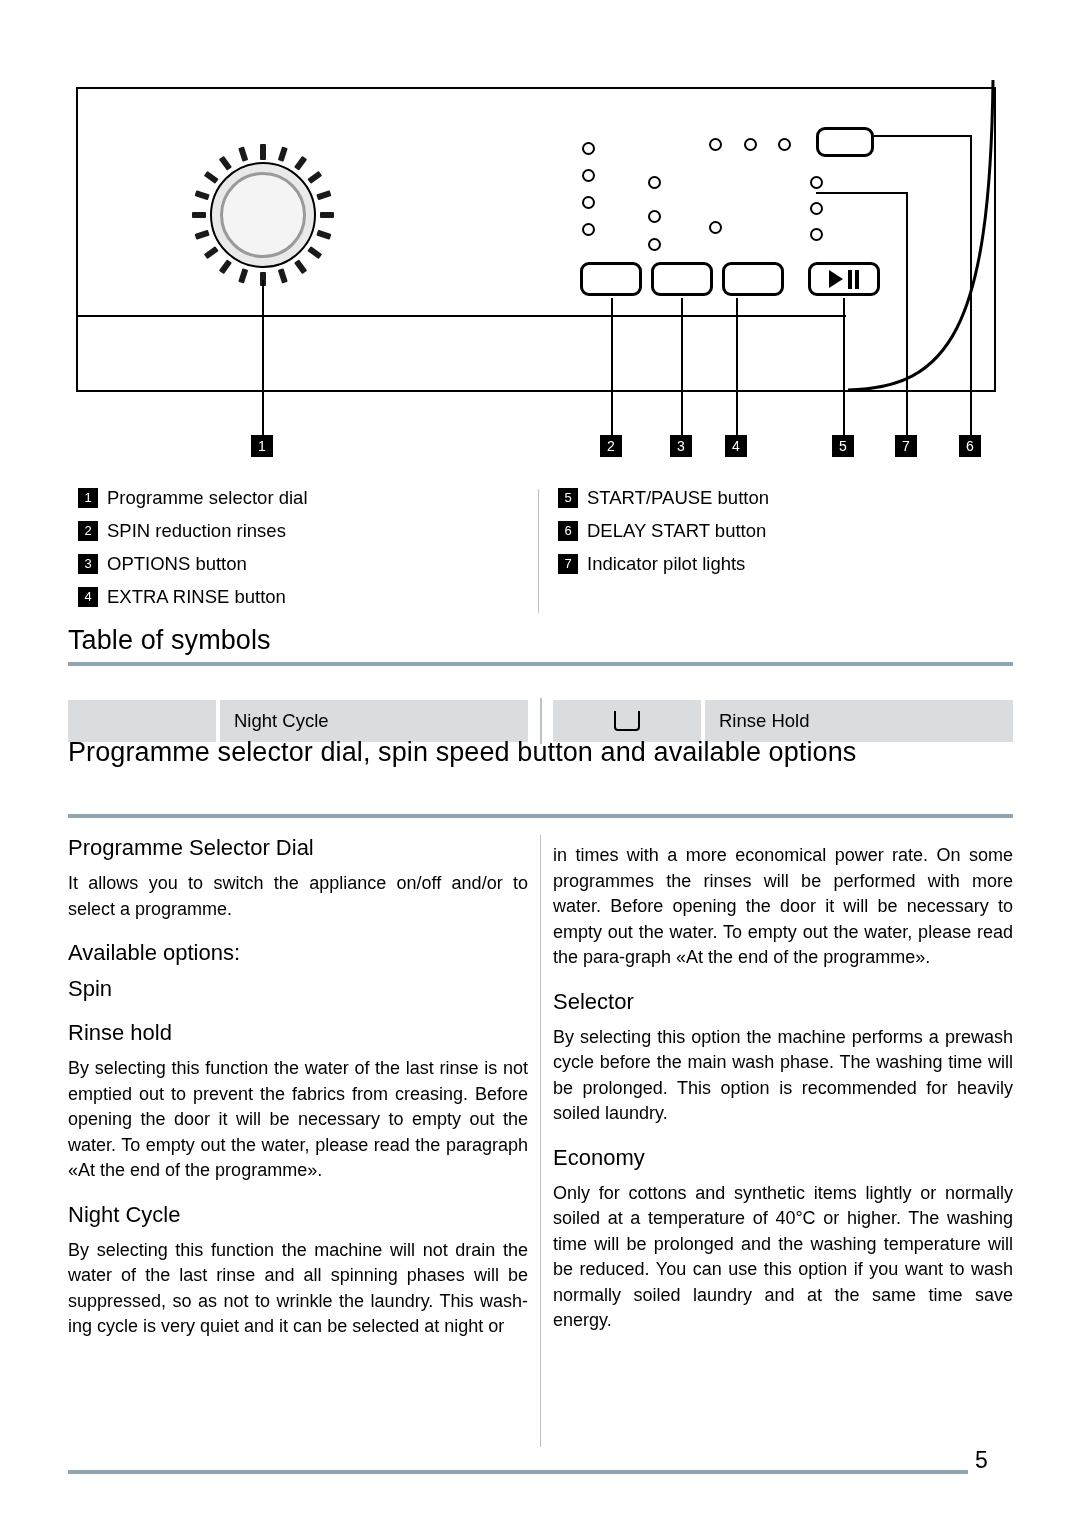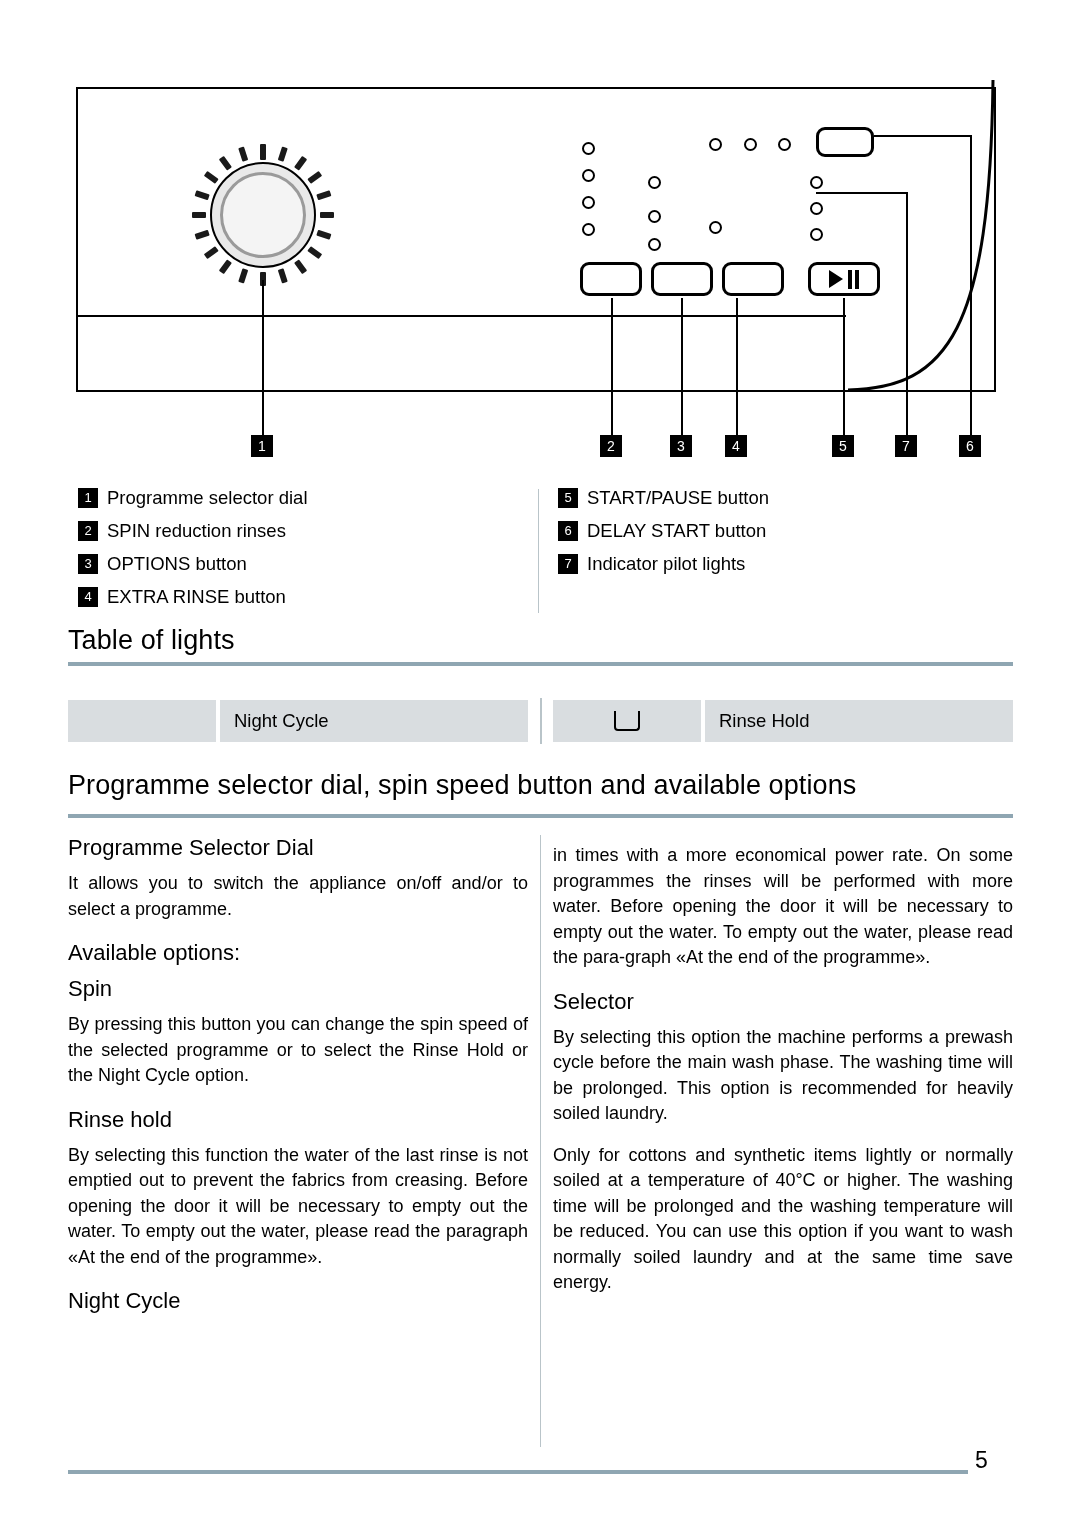--- a/index.html
+++ b/index.html
@@ -474,21 +474,21 @@
         <span class="lnum">6</span>
         <span>DELAY START button</span>
       </div>
       <div class="litem">
         <span class="lnum">7</span>
         <span>Indicator pilot lights</span>
       </div>
     </div>
   </div>
 
-  <h2 class="sec" style="left:68px; top:625px;">Table of lights</h2>
+  <h2 class="sec" style="left:68px; top:625px;">Table of symbols</h2>
   <div class="rule" style="left:68px; top:662px; width:945px;"></div>
 
   <div class="symtable">
     <div class="sym-divider"></div>
 
     <div class="symhalf left">
       <div class="symcell-icon">
         <svg class="moon-icon" viewBox="0 0 24 24">
           <path d="M15.5 2 A10 10 0 1 0 15.5 22 A8.2 8.2 0 0 1 15.5 2 Z" fill="#000"></path>
           <circle cx="12.5" cy="9" r="1.5" fill="#d9dde0"></circle>
@@ -499,46 +499,47 @@
     </div>
 
     <div class="symhalf right">
       <div class="symcell-icon">
         <span class="basin-icon"></span>
       </div>
       <div class="symcell-text">Rinse Hold</div>
     </div>
   </div>
 
-  <h2 class="sec" style="left:68px; top:770px; width:945px;">Programme selector dial, spin speed button and available options</h2>
+  <h2 class="sec" style="left:68px; top:737px; width:945px;">Programme selector dial, spin speed button and available options</h2>
   <div class="rule" style="left:68px; top:814px; width:945px;"></div>
 
   <div class="cols">
     <div class="col-sep"></div>
 
     <div class="col-left">
       <h3 class="sub">Programme Selector Dial</h3>
       <p class="body">It allows you to switch the appliance on/off and/or to select a programme.</p>
 
       <h3 class="sub2">Available options:</h3>
       <h3 class="sub" style="margin-top:6px;">Spin</h3>
-      <p class="body">By pressing this button you can change the spin speed of the selected programme or to select the Rinse Hold or the Night Cycle option.</p>
 
       <h3 class="sub2">Rinse hold</h3>
       <p class="body">By selecting this function the water of the last rinse is not emptied out to prevent the fabrics from creasing. Before opening the door it will be necessary to empty out the water. To empty out the water, please read the paragraph «At the end of the programme».</p>
 
       <h3 class="sub2">Night Cycle</h3>
+      <p class="body">By selecting this function the machine will not drain the water of the last rinse and all spinning phases will be suppressed, so as not to wrinkle the laundry. This wash-ing cycle is very quiet and it can be selected at night or</p>
     </div>
 
     <div class="col-right">
       <p class="body" style="margin-top:8px;">in times with a more economical power rate. On some programmes the rinses will be performed with more water. Before opening the door it will be necessary to empty out the water. To empty out the water, please read the para-graph «At the end of the programme».</p>
 
       <h3 class="sub2">Selector</h3>
       <p class="body">By selecting this option the machine performs a prewash cycle before the main wash phase. The washing time will be prolonged. This option is recommended for heavily soiled laundry.</p>
 
+      <h3 class="sub2">Economy</h3>
       <p class="body">Only for cottons and synthetic items lightly or normally soiled at a temperature of 40°C or higher. The washing time will be prolonged and the washing temperature will be reduced. You can use this option if you want to wash normally soiled laundry and at the same time save energy.</p>
     </div>
   </div>
 
   <div class="footer-rule"></div>
   <div class="pagenum">5</div>
 
 </div>
 
 </body></html>

